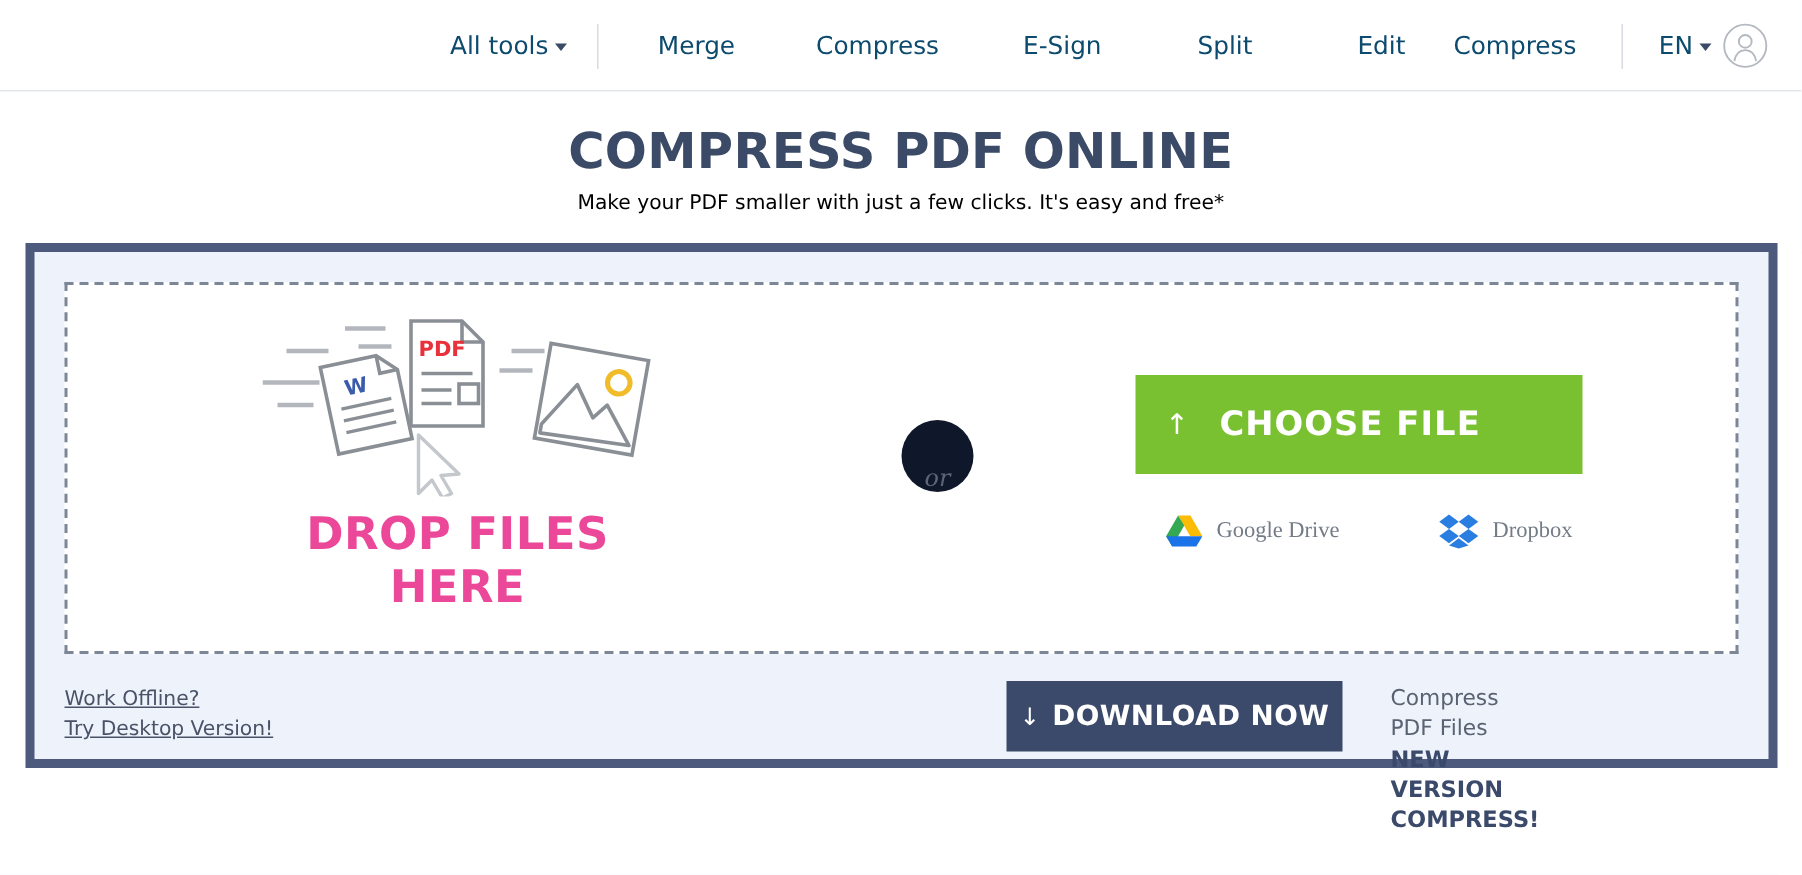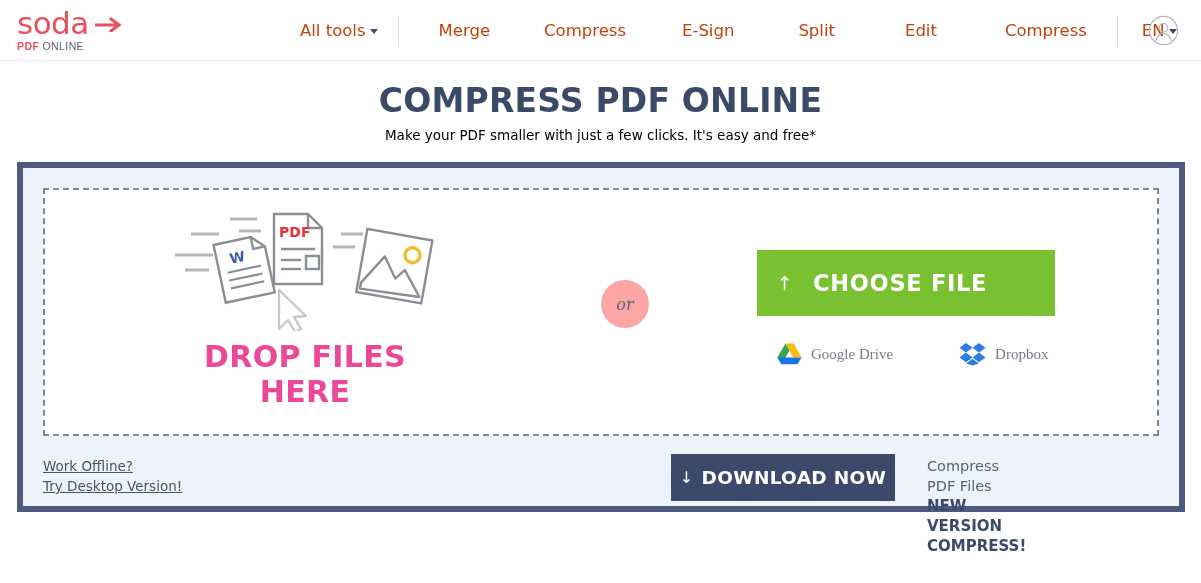--- a/index.html
+++ b/index.html
@@ -55,21 +55,21 @@
 
   .nav {
     position: absolute;
     left: 300px;
     top: 0;
     height: 61px;
     display: flex;
     align-items: center;
   }
   .nav-item {
-    color: #c2410c;
+    color: #0c4a6e;
     font-size: 16.5px;
     font-weight: 400;
     cursor: pointer;
     white-space: nowrap;
     font-family: "DejaVu Sans", sans-serif;
   }
   .nav-sep {
     width: 1px;
     height: 30px;
     background: #d8dce2;
@@ -150,23 +150,23 @@
   }
 
   
   .or-circle {
     position: absolute;
     left: 556px;
     top: 90px;
     width: 48px;
     height: 48px;
     border-radius: 50%;
-    background: #fca5a5;
-    display: flex;
-    align-items: center;
+    background: #0f172a;
+    display: flex;
+    align-items: flex-end;
     justify-content: center;
     font-style: italic;
     font-size: 16px;
     color: #5d6577;
     font-family: "DejaVu Serif", serif;
   }
 
   
   .right-col {
     position: absolute;
@@ -259,41 +259,31 @@
     font-family: "DejaVu Sans", sans-serif;
   }
   .dl-text .l1 { font-size: 14.5px; color: #5b6272; line-height: 20px; }
   .dl-text .l2 { font-size: 15px; color: #3b4a6b; font-weight: 700; line-height: 20px; }
 </style>
 </head>
 <body>
 
 <div class="header">
 
-  <div class="logo">
-    <span class="logo-word">soda</span>
-    <svg class="logo-arrow" viewBox="0 0 30 16">
-      <path d="M1 9 H22" stroke="#e8505b" stroke-width="3" fill="none"></path>
-      <path d="M17 3 L25 9 L17 15" stroke="#e8505b" stroke-width="3" fill="none" stroke-linecap="square"></path>
-    </svg>
-    <span class="logo-sub">
-      <b>PDF</b><span> ONLINE</span>
-    </span>
-  </div>
 
   <div class="nav">
     <div class="nav-item" style="margin-right:20px;">
       <span>All tools</span><i class="caret"></i>
     </div>
     <div class="nav-sep" style="margin-right:40px;"></div>
     <div class="nav-item" style="margin-right:54px;">Merge</div>
     <div class="nav-item" style="margin-right:56px;">Compress</div>
     <div class="nav-item" style="margin-right:64px;">E-Sign</div>
     <div class="nav-item" style="margin-right:70px;">Split</div>
-    <div class="nav-item" style="margin-right:68px;">Edit</div>
+    <div class="nav-item" style="margin-right:32px;">Edit</div>
     <div class="nav-item" style="margin-right:30px;">Compress</div>
     <div class="nav-sep" style="margin-right:24px;"></div>
     <div class="nav-item">
       <span>EN</span><i class="caret"></i>
     </div>
   </div>
 
   <svg class="avatar" viewBox="0 0 32 32">
     <circle cx="16" cy="16" r="14.5" fill="none" stroke="#b4b8bf" stroke-width="1.3"></circle>
     <circle cx="16" cy="13" r="4.4" fill="none" stroke="#b4b8bf" stroke-width="1.3"></circle>

